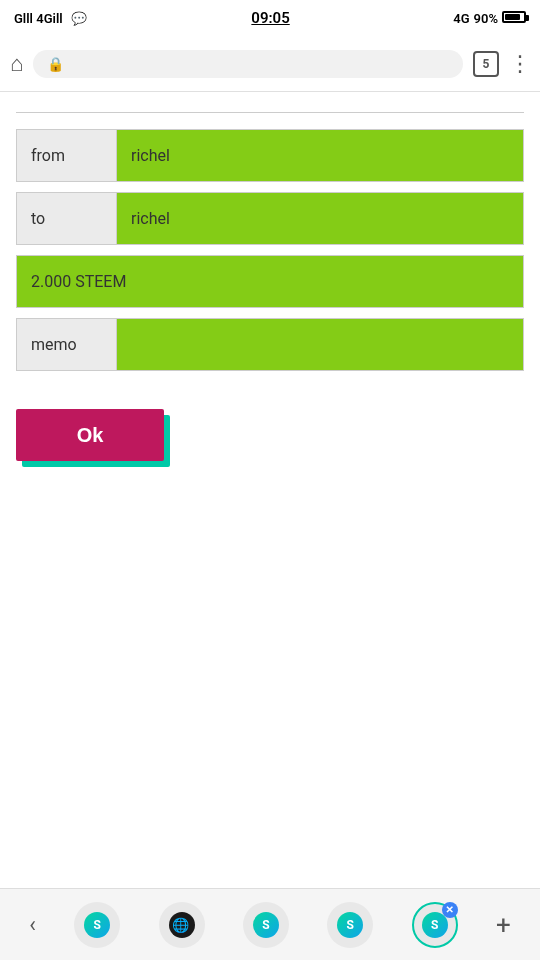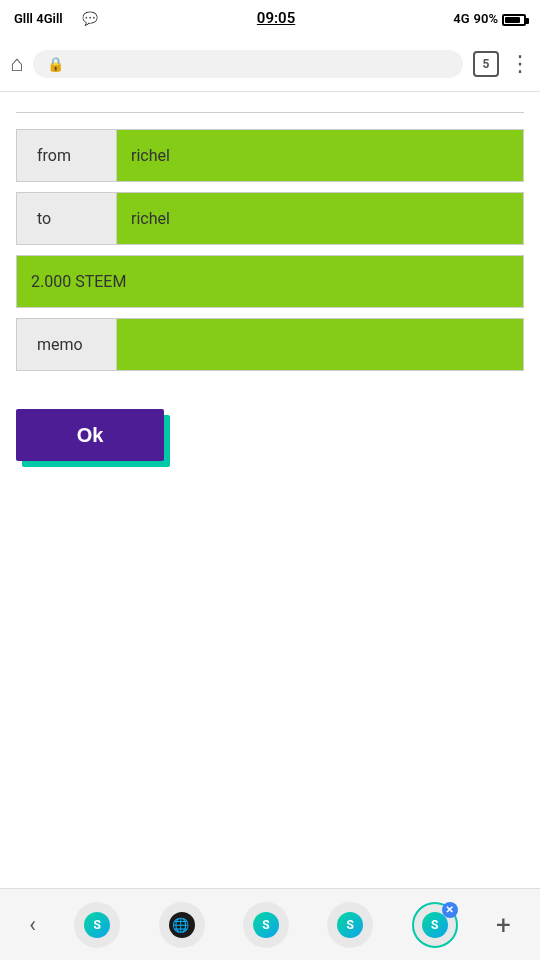--- a/index.html
+++ b/index.html
@@ -18,34 +18,34 @@
       display: flex;
       justify-content: space-between;
       align-items: center;
       padding: 6px 14px;
       background: #fff;
       height: 36px;
     }
     .status-left {
       display: flex;
       align-items: center;
-      gap: 20px;
+      gap: 9px;
       font-size: 13px;
       font-weight: 600;
       color: #000;
     }
     .status-center {
       font-size: 15px;
       font-weight: 600;
       color: #000;
       text-decoration: underline;
     }
     .status-right {
       display: flex;
-      align-items: flex-end;
+      align-items: flex-start;
       gap: 4px;
       font-size: 13px;
       font-weight: 600;
       color: #000;
     }
     .battery-icon {
       display: inline-block;
       width: 24px;
       height: 12px;
       border: 2px solid #000;
@@ -144,21 +144,21 @@
     
     .form-field {
       display: flex;
       align-items: stretch;
       border: 1px solid #ccc;
       margin-bottom: 10px;
       background: #f5f5f5;
     }
     .field-label {
       min-width: 100px;
-      padding: 16px 20px;
+      padding: 16px 14px;
       font-size: 16px;
       color: #333;
       background: #ebebeb;
       display: flex;
       align-items: flex-start;
       border-right: 1px solid #ccc;
     }
     .field-value {
       flex: 1;
       padding: 16px 14px;
@@ -181,21 +181,21 @@
       left: 6px;
       width: 148px;
       height: 52px;
       background: #00c9a7;
       border-radius: 2px;
     }
     .ok-button {
       position: relative;
       width: 148px;
       height: 52px;
-      background: #4c1d95;
+      background: #be185d;
       color: #fff;
       font-size: 20px;
       font-weight: 600;
       border: none;
       cursor: pointer;
       border-radius: 2px;
       z-index: 1;
     }
 
     

